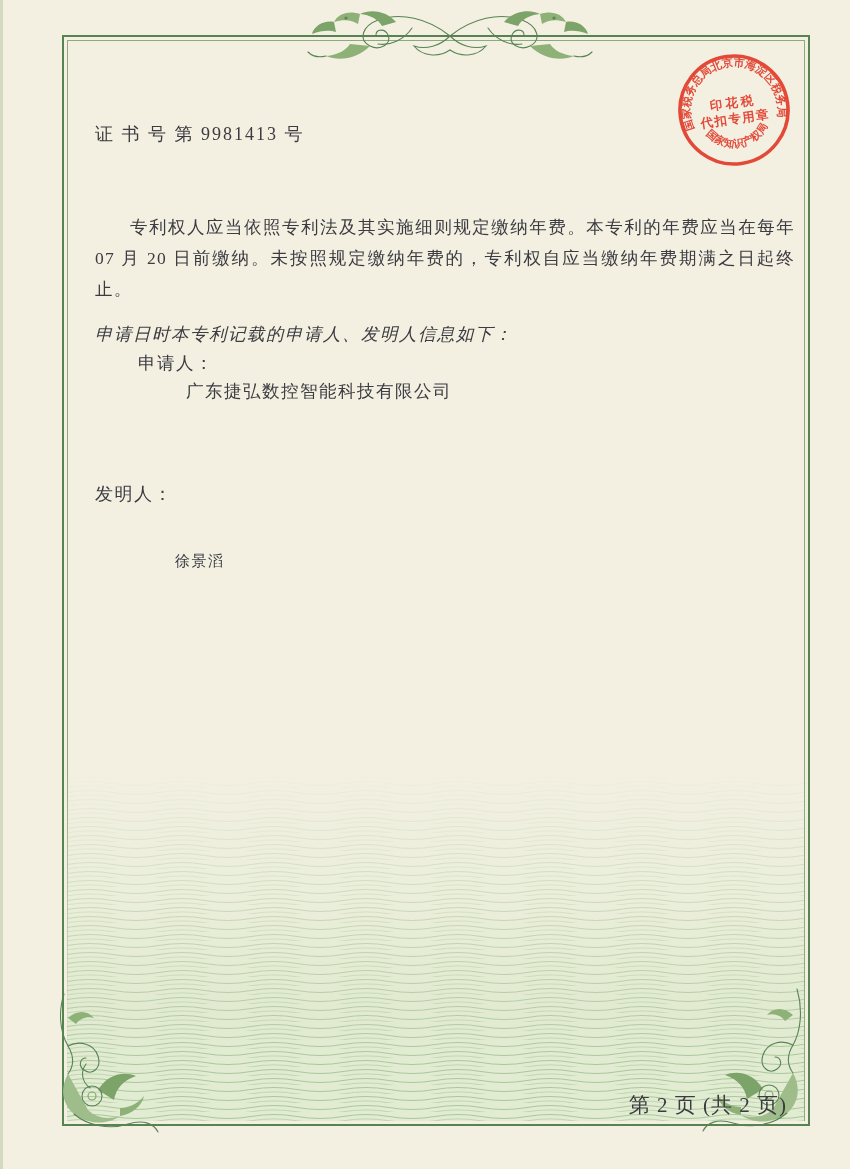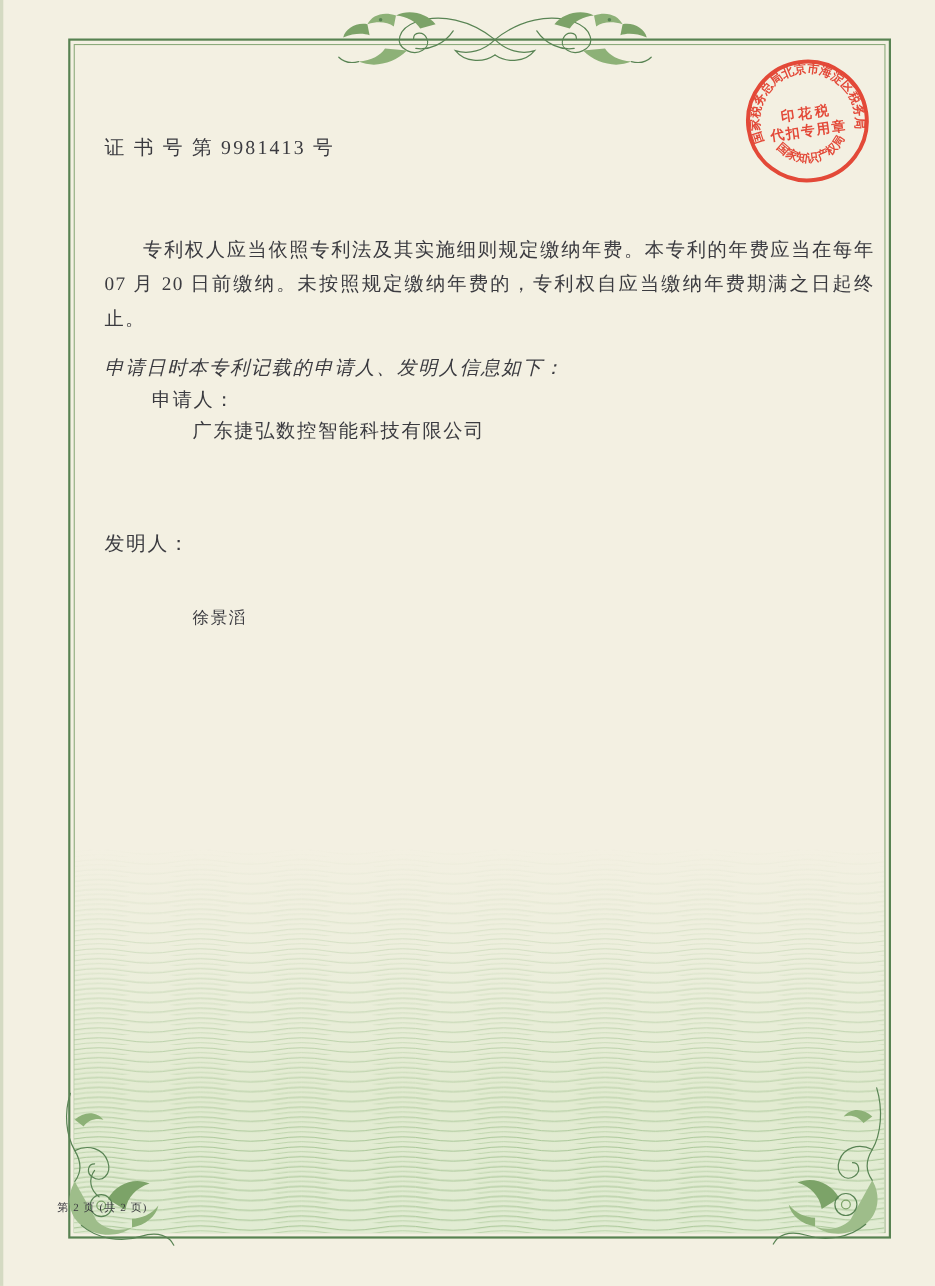--- a/index.html
+++ b/index.html
@@ -30,24 +30,24 @@
     mask-image:linear-gradient(to bottom,transparent 0%,rgba(0,0,0,.55) 40%,#000 85%);
   }
 
   
   .txt{position:absolute;white-space:pre-wrap;z-index:2;}
   .cert-no{left:95px;top:98px;font-size:18px;letter-spacing:2px;margin-top:24px;}
   .para{left:95px;top:212px;width:700px;font-size:17.5px;line-height:31px;
         text-indent:2em;text-align:justify;letter-spacing:1.2px;}
   .intro{left:95px;top:322px;font-size:17.5px;letter-spacing:1.5px;font-style:italic;}
   .applicant-label{left:95px;top:351px;font-size:17.5px;letter-spacing:1.5px;margin-left:43px;}
-  .applicant-name{left:175px;top:379px;font-size:17.5px;letter-spacing:1.5px;}
+  .applicant-name{left:186px;top:379px;font-size:17.5px;letter-spacing:1.5px;}
   .inventor-label{left:95px;top:482px;font-size:18px;letter-spacing:1.5px;}
   .inventor-name{left:175px;top:504px;font-size:15px;letter-spacing:1.5px;margin-top:48px;}
-  .footer{left:52px;top:1091px;width:747px;text-align:left;font-size:10px;letter-spacing:1px;z-index:3;}
+  .footer{left:40px;top:1091px;width:747px;text-align:right;font-size:21px;letter-spacing:1px;z-index:3;}
 
   
   .ornament{position:absolute;z-index:2;}
   .top-flourish{left:300px;top:6px;}
   .corner-bl{left:54px;top:992px;}
   .corner-br{left:664px;top:985px;}
 
   
   .stamp{position:absolute;left:672px;top:48px;width:124px;height:124px;z-index:4;
          transform:rotate(-8deg);opacity:.93;}

